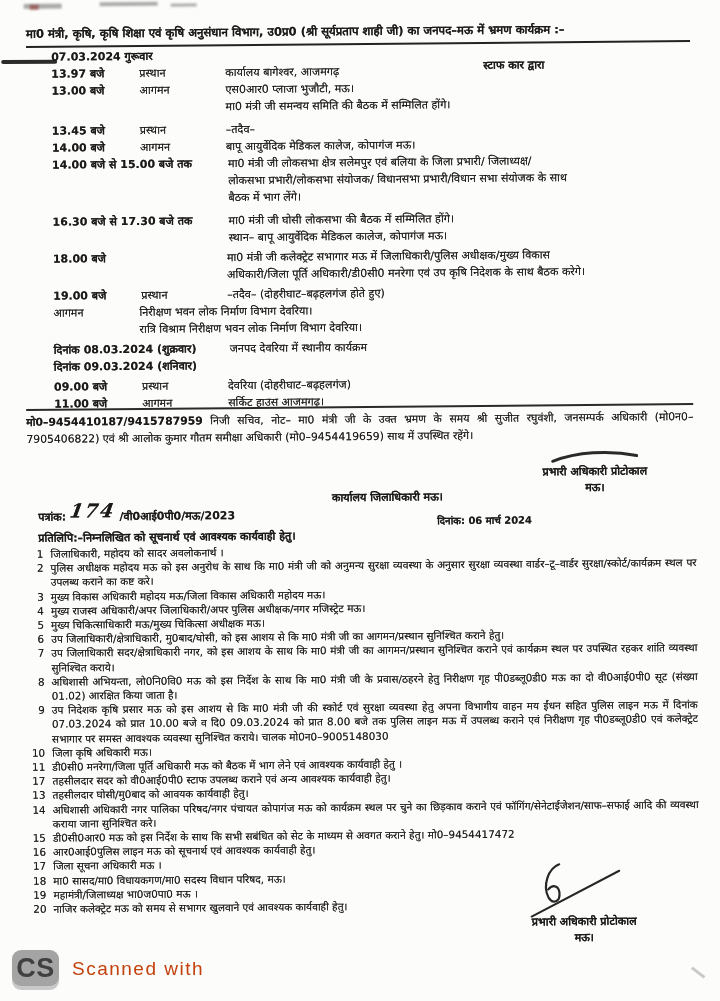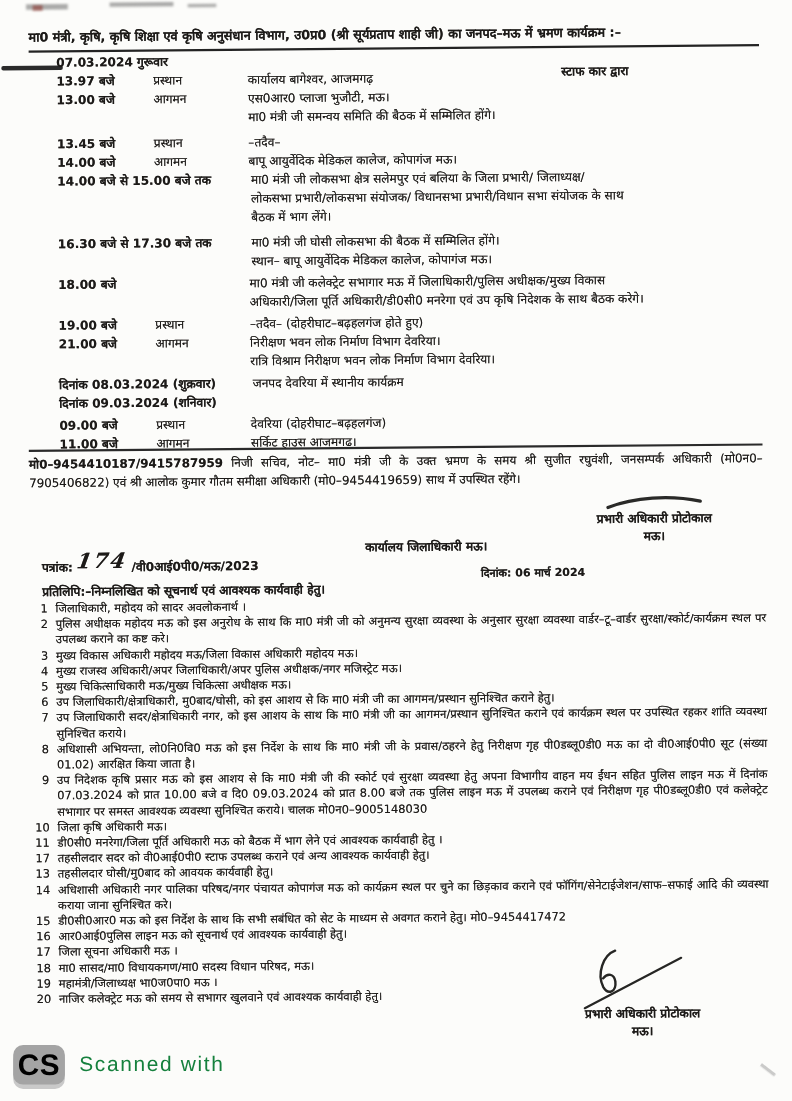--- a/index.html
+++ b/index.html
@@ -14,21 +14,21 @@
   
   .sched{position:absolute;left:0;top:46px;width:708px;font-size:11px;line-height:17px;}
   .dayhdr{padding-left:55px;font-weight:bold;}
   .srow{display:flex;padding-left:55px;}
   .srow .t{width:88px;flex:none;font-weight:bold;}
   .srow .t.wide{width:176px;}
   .srow .a{width:86px;flex:none;}
   .srow .d{flex:1;min-width:0;}
   .gap{margin-top:6px;}
   .gap-s{margin-top:3px;}
-  .staff{position:absolute;left:487px;top:58px;font-size:11px;font-weight:bold;white-space:nowrap;margin-left:27px;}
+  .staff{position:absolute;left:487px;top:58px;font-size:11px;font-weight:bold;white-space:nowrap;}
   
   .note{position:absolute;left:27px;top:406px;width:667px;border-top:2px solid #2a2a2a;
         padding-top:4px;font-size:10.8px;line-height:16.5px;text-align:justify;}
   
   .sign1{position:absolute;left:500px;top:450px;width:190px;text-align:center;
          font-size:11px;font-weight:bold;line-height:15.5px;}
   .sign1 svg,.sign2 svg{display:block;margin:0 auto;}
   .officeline{position:absolute;left:295px;top:489px;width:185px;text-align:center;
               font-size:11px;font-weight:bold;white-space:nowrap;}
   .refline{position:absolute;left:38px;top:500px;font-size:11px;font-weight:bold;white-space:nowrap;}
@@ -44,24 +44,24 @@
   .sign2{position:absolute;left:488px;top:916px;width:185px;text-align:center;
          font-weight:bold;font-size:11px;line-height:15.5px;}
   
   .smudge{position:absolute;background:#4a4a4a;opacity:.45;filter:blur(1px);}
   .smudge.red{background:#8a2a22;opacity:.55;}
   .corner{position:absolute;left:686px;top:974px;width:16px;height:3px;background:#9a9a9a;
           opacity:.5;transform:rotate(38deg);filter:blur(.5px);}
   
   .wm{position:absolute;left:12px;top:950px;display:flex;gap:13px;align-items:center;
       font-family:"Liberation Sans",sans-serif;}
-  .wm-badge{width:47px;height:36px;background:#a4a4a4;border-radius:9px;color:#000000;
+  .wm-badge{width:47px;height:36px;background:#a4a4a4;border-radius:9px;color:#404040;
             font-weight:bold;font-size:27px;display:flex;align-items:center;justify-content:center;
             box-shadow:0 4px 0 #c9c9c9;letter-spacing:0.5px;}
-  .wm-text{color:#15803d;font-size:19px;line-height:25px;letter-spacing:1.5px;}
+  .wm-text{color:#c2410c;font-size:19px;line-height:25px;letter-spacing:1.5px;}
 </style>
 </head>
 <body>
 
 <div class="page">
   <div class="doc">
 
     <div class="smudge" style="left:28px;top:1px;width:38px;height:5px;"></div>
     <div class="smudge red" style="left:34px;top:2px;width:9px;height:5px;"></div>
     <div class="smudge" style="left:104px;top:0;width:58px;height:4px;"></div>
@@ -128,21 +128,20 @@
         </span>
       </div>
       <div class="srow gap-s">
         <span class="t">19.00 बजे</span>
         <span class="a">प्रस्थान</span>
         <span class="d">
             <div>–तदैव–  (दोहरीघाट–बढ़हलगंज होते हुए)</div>
           </span>
       </div>
       <div class="srow">
-        <span class="t">21.00 बजे</span>
         <span class="a">आगमन</span>
         <span class="d">
           <div>निरीक्षण भवन लोक निर्माण विभाग देवरिया।</div>
           <div>रात्रि विश्राम निरीक्षण भवन लोक निर्माण विभाग देवरिया।</div>
         </span>
       </div>
       <div class="srow gap-s">
         <span class="t wide">दिनांक 08.03.2024 (शुक्रवार)</span>
         <span class="d">
             <div>जनपद देवरिया में स्थानीय कार्यक्रम</div>

